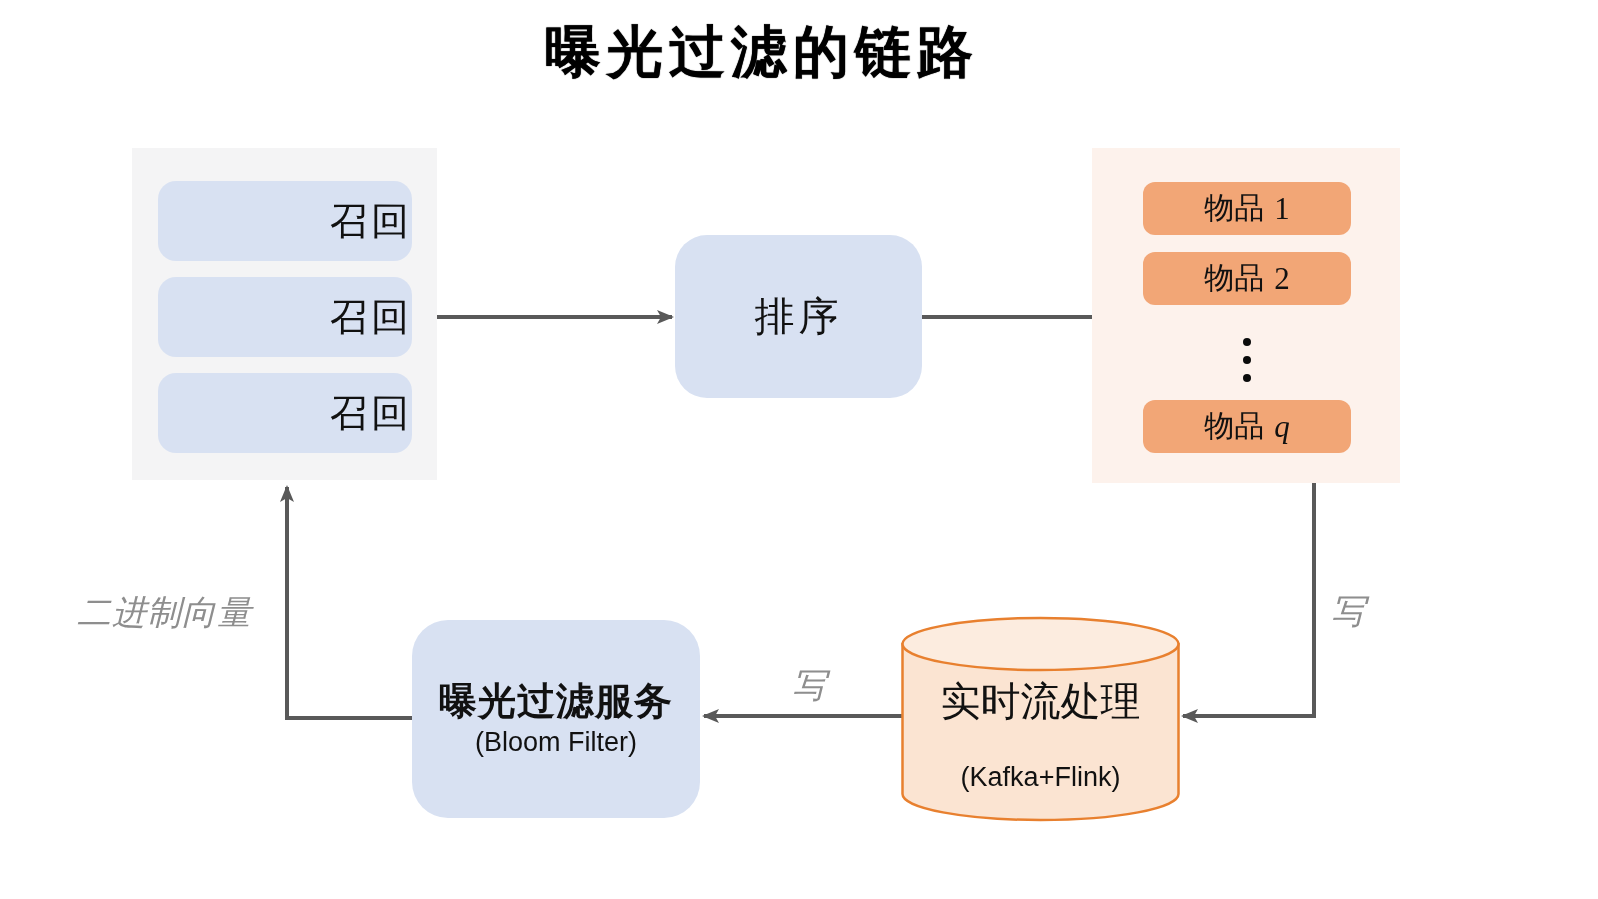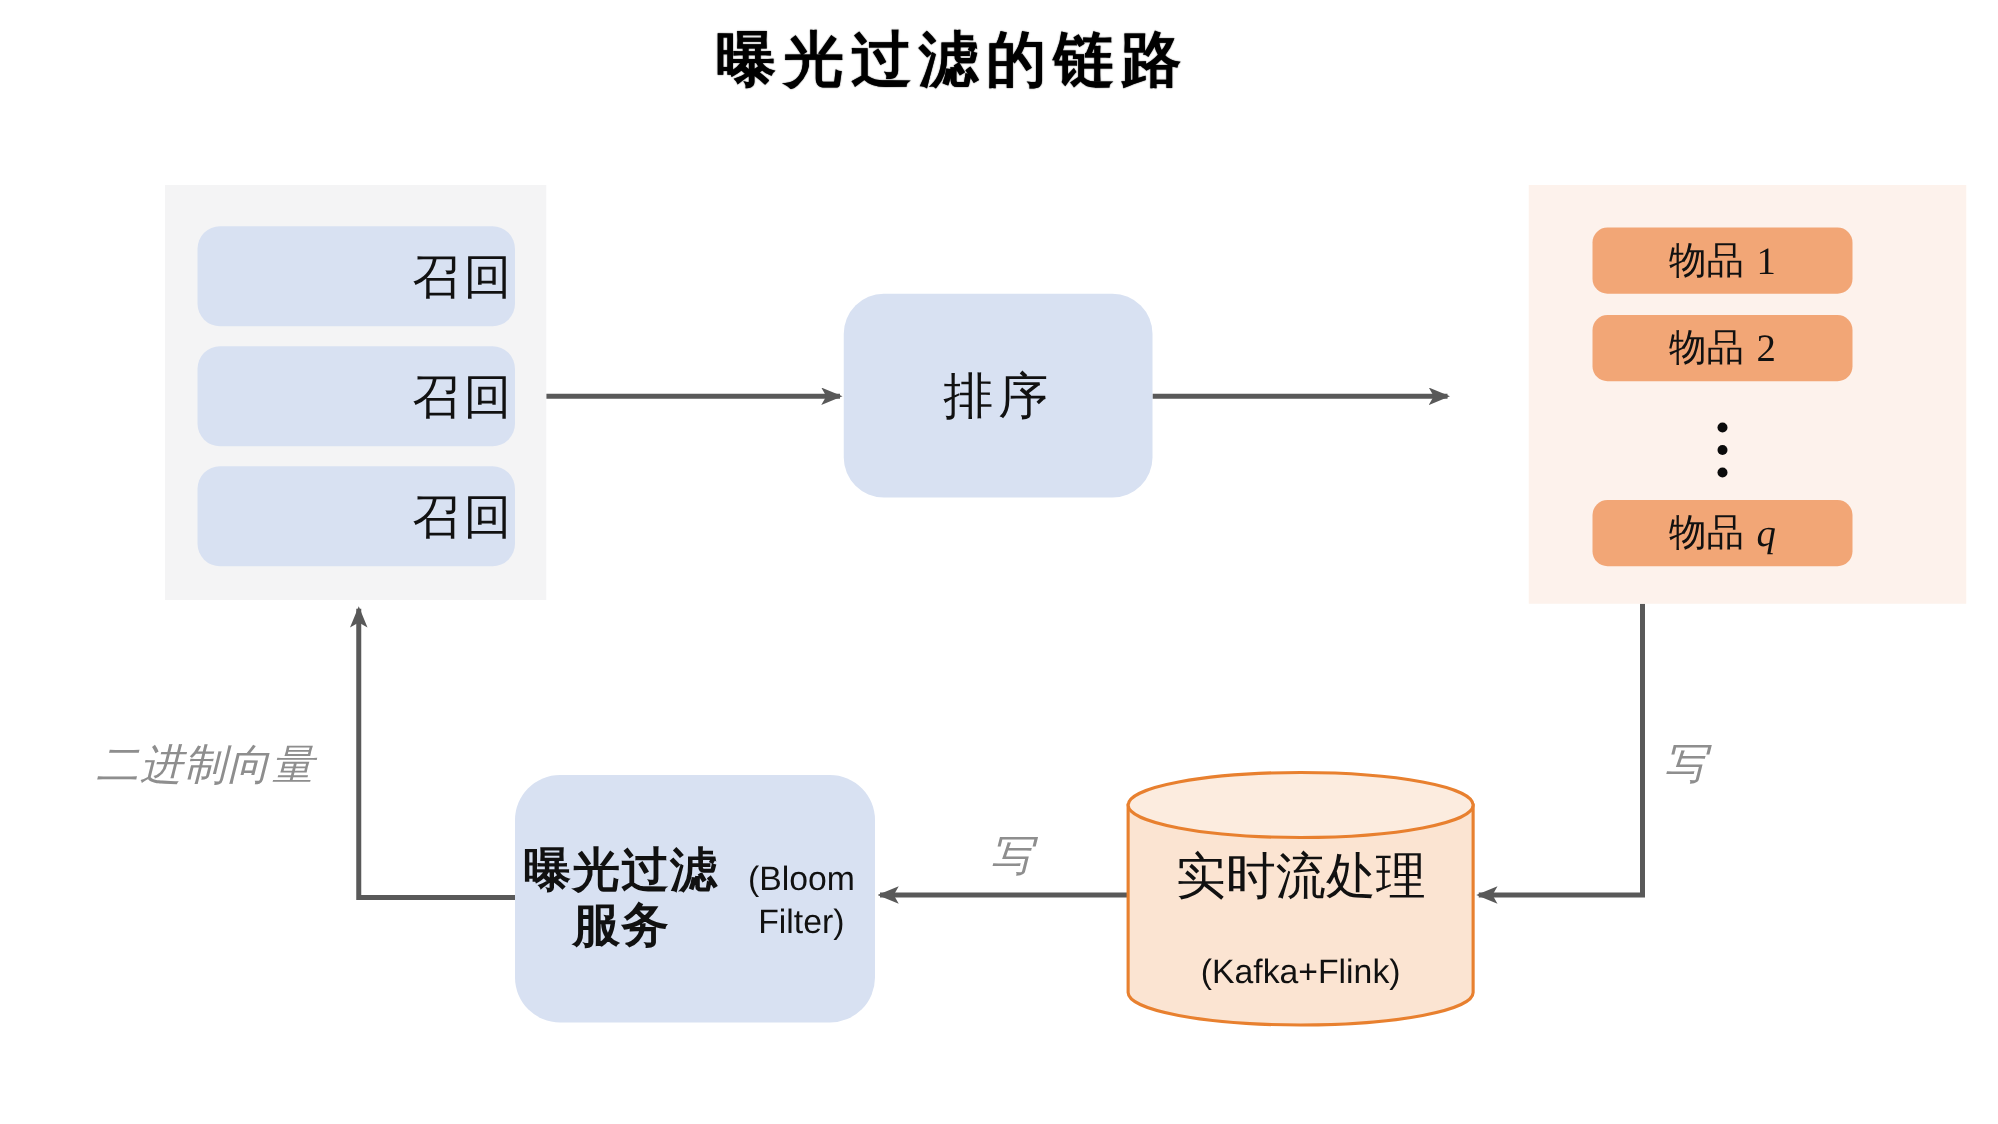--- a/index.html
+++ b/index.html
@@ -13,29 +13,29 @@
     --arrow:#595959;
     --edge-label:#8e8e8e;
     --ink:#111111;
   }
   html,body{margin:0;padding:0;background:#ffffff;}
   body{font-family:"Liberation Sans","DejaVu Sans",sans-serif;color:var(--ink);}
   .canvas{position:relative;width:1598px;height:899px;background:#ffffff;overflow:hidden;}
 
   .diagram-title{
     position:absolute;left:462px;top:22px;width:600px;height:60px;
-    text-align:center;font-size:48px;line-height:60px;font-weight:900;
+    text-align:center;font-size:56px;line-height:60px;font-weight:900;
     letter-spacing:6px;color:#000;
-    font-family:Liberation Mono, monospace;
+    font-family:Liberation Sans, sans-serif;
     text-shadow:0 0 1px #000;
   }
 
   .panel{position:absolute;}
   .panel.gray{left:132px;top:148px;width:305px;height:332px;background:var(--panel-gray);}
-  .panel.orange{left:1223px;top:148px;width:308px;height:335px;background:var(--panel-orange);padding-left:42px;}
+  .panel.orange{left:1092px;top:148px;width:308px;height:335px;background:var(--panel-orange);}
 
   .recall-box{
     position:absolute;left:26px;width:254px;height:80px;
     background:var(--box-blue);border-radius:18px;
     display:flex;align-items:center;justify-content:flex-end;
     font-size:38px;letter-spacing:3px;color:var(--ink);
   }
   .recall-box.r0{top:33px;}
   .recall-box.r1{top:129px;}
   .recall-box.r2{top:225px;}
@@ -61,21 +61,21 @@
 
   .v-ellipsis{
     position:absolute;left:150px;top:190px;width:9px;height:44px;
     display:flex;flex-direction:column;justify-content:space-between;align-items:center;
   }
   .v-ellipsis .dot{width:8px;height:8px;border-radius:50%;background:#0b0b0b;}
 
   .bloom-box{
     position:absolute;left:412px;top:620px;width:288px;height:198px;
     background:var(--box-blue);border-radius:36px;
-    display:flex;flex-direction:row;align-items:center;justify-content:center;
+    display:flex;flex-direction:column;align-items:center;justify-content:center;
     text-align:center;
   }
   .bloom-box .main{font-size:38px;font-weight:bold;letter-spacing:1px;line-height:44px;}
   .bloom-box .sub{font-size:27px;line-height:34px;margin-top:2px;text-align:center;}
 
   .cylinder-wrap{position:absolute;left:899px;top:614px;width:283px;height:210px;}
   .cylinder-wrap svg{position:absolute;left:0;top:0;}
   .cylinder-label{
     position:absolute;left:0;top:64px;width:283px;text-align:center;
     font-size:40px;font-weight:normal;line-height:46px;color:var(--ink);

